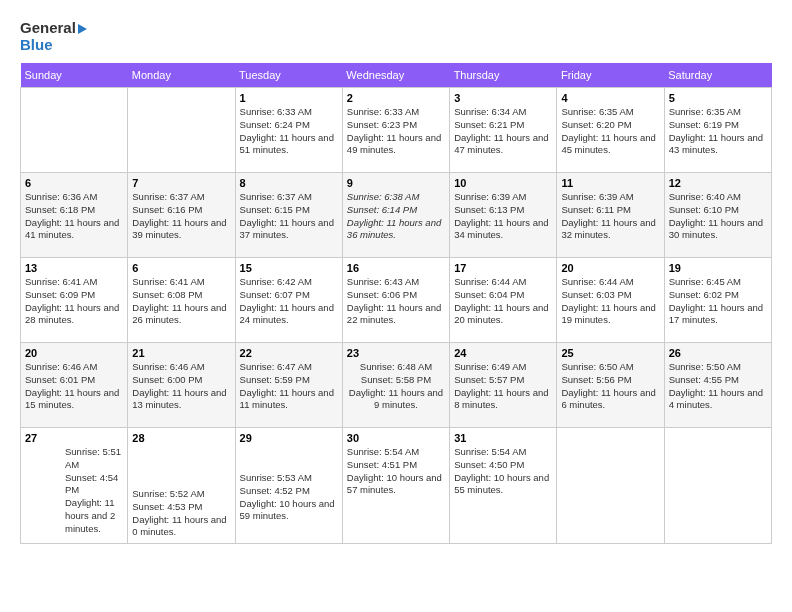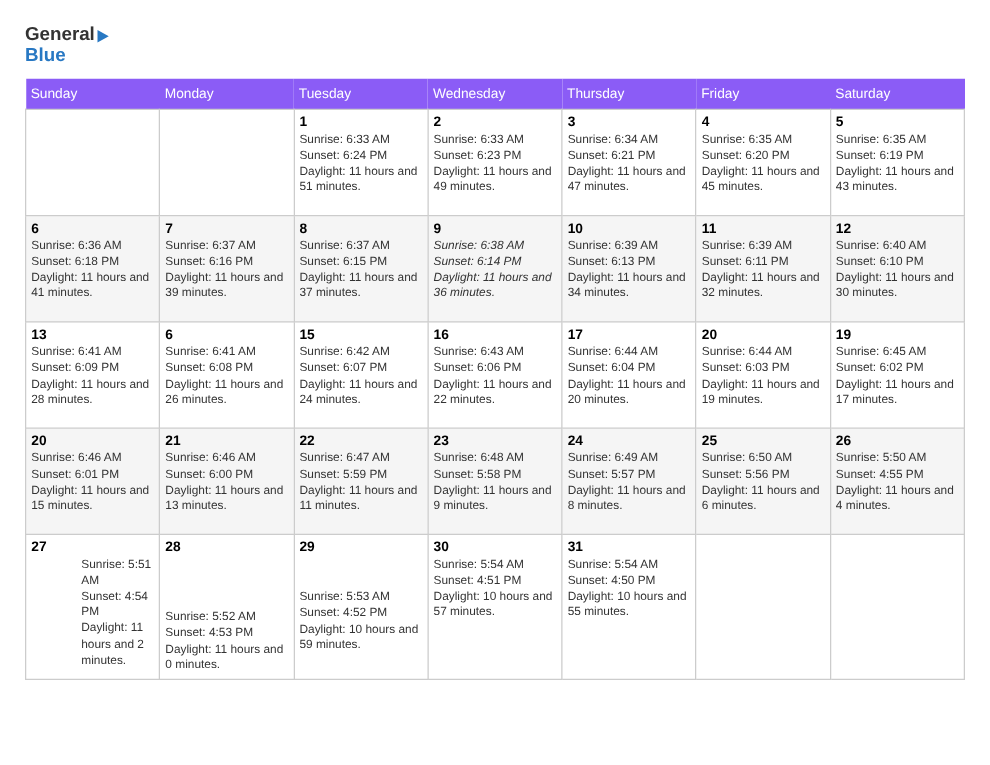--- a/index.html
+++ b/index.html
@@ -252,21 +252,21 @@
 Daylight: 11 hours and 13 minutes.</div>
         </td>
         <td>
           <span class="day-num">22</span>
           <div class="cell-text" style="white-space: pre-line;">Sunrise: 6:47 AM
 Sunset: 5:59 PM
 Daylight: 11 hours and 11 minutes.</div>
         </td>
         <td>
           <span class="day-num">23</span>
-          <div class="cell-text" style="white-space: pre-line;">Sunrise: 6:48 AM
+          <div class="cell-text" style="white-space: pre-line; text-align: center;">Sunrise: 6:48 AM
 Sunset: 5:58 PM
 Daylight: 11 hours and 9 minutes.</div>
         </td>
         <td>
           <span class="day-num">24</span>
           <div class="cell-text" style="white-space: pre-line;">Sunrise: 6:49 AM
 Sunset: 5:57 PM
 Daylight: 11 hours and 8 minutes.</div>
         </td>
         <td>

